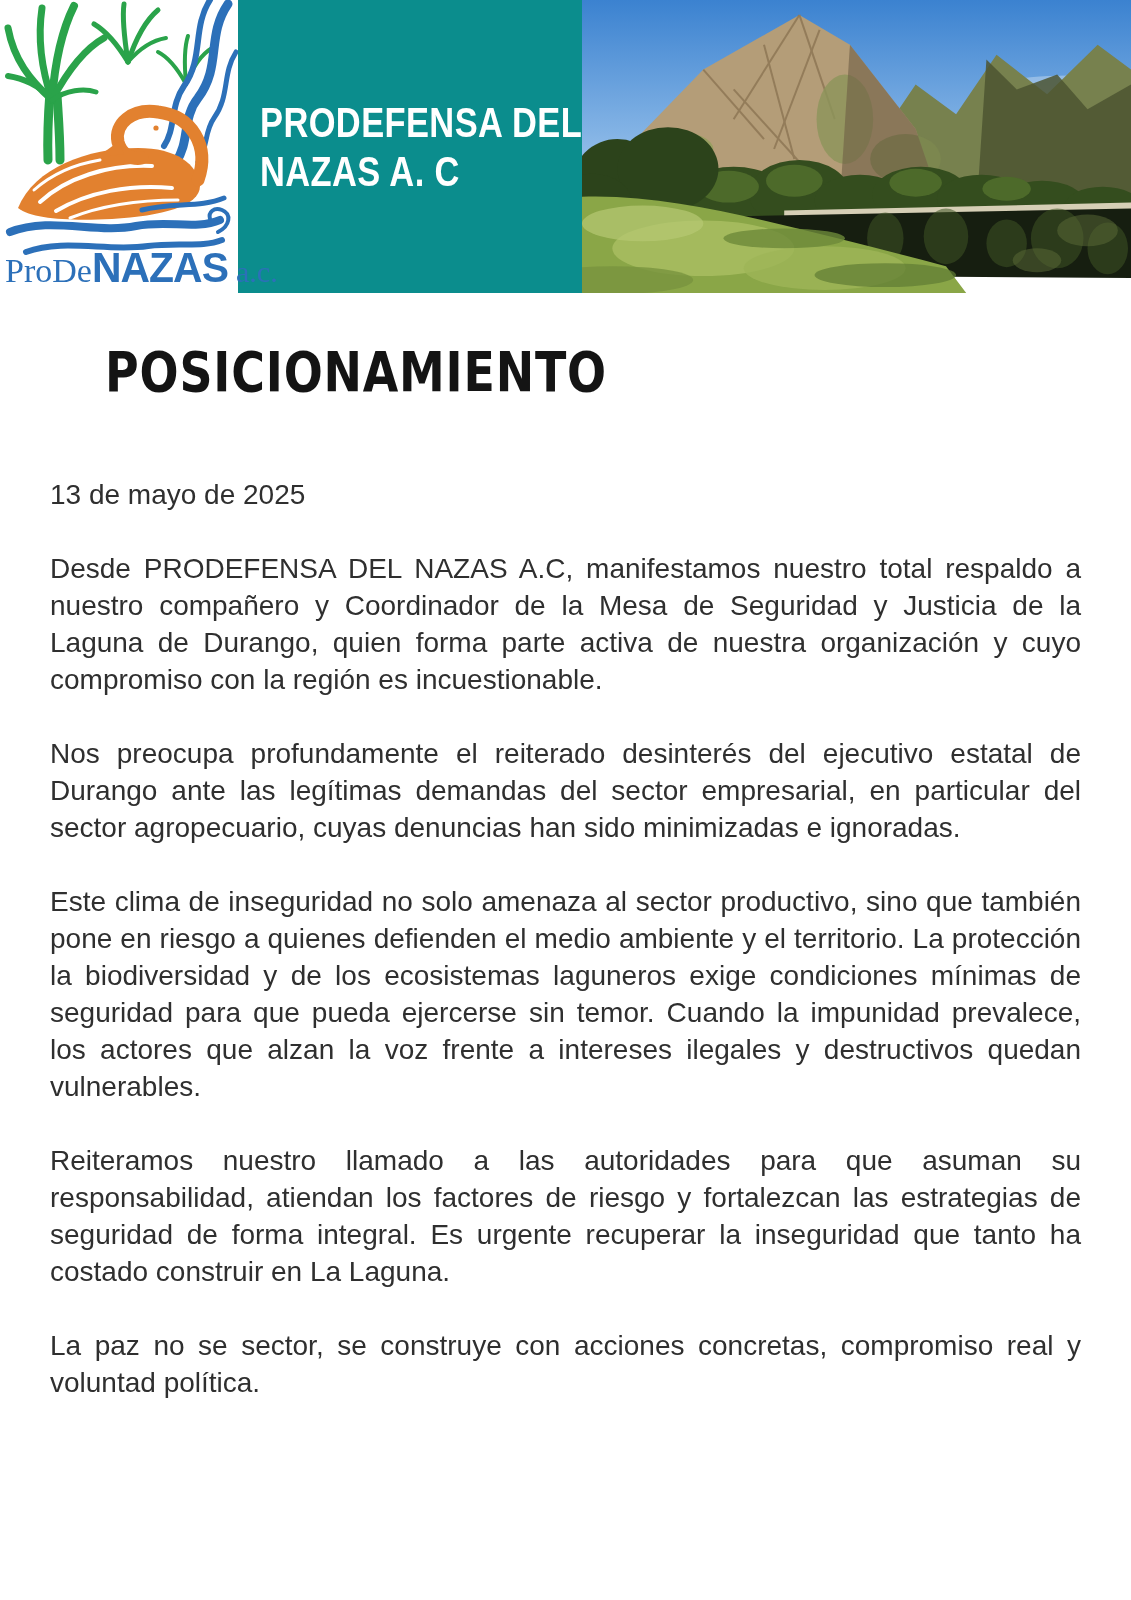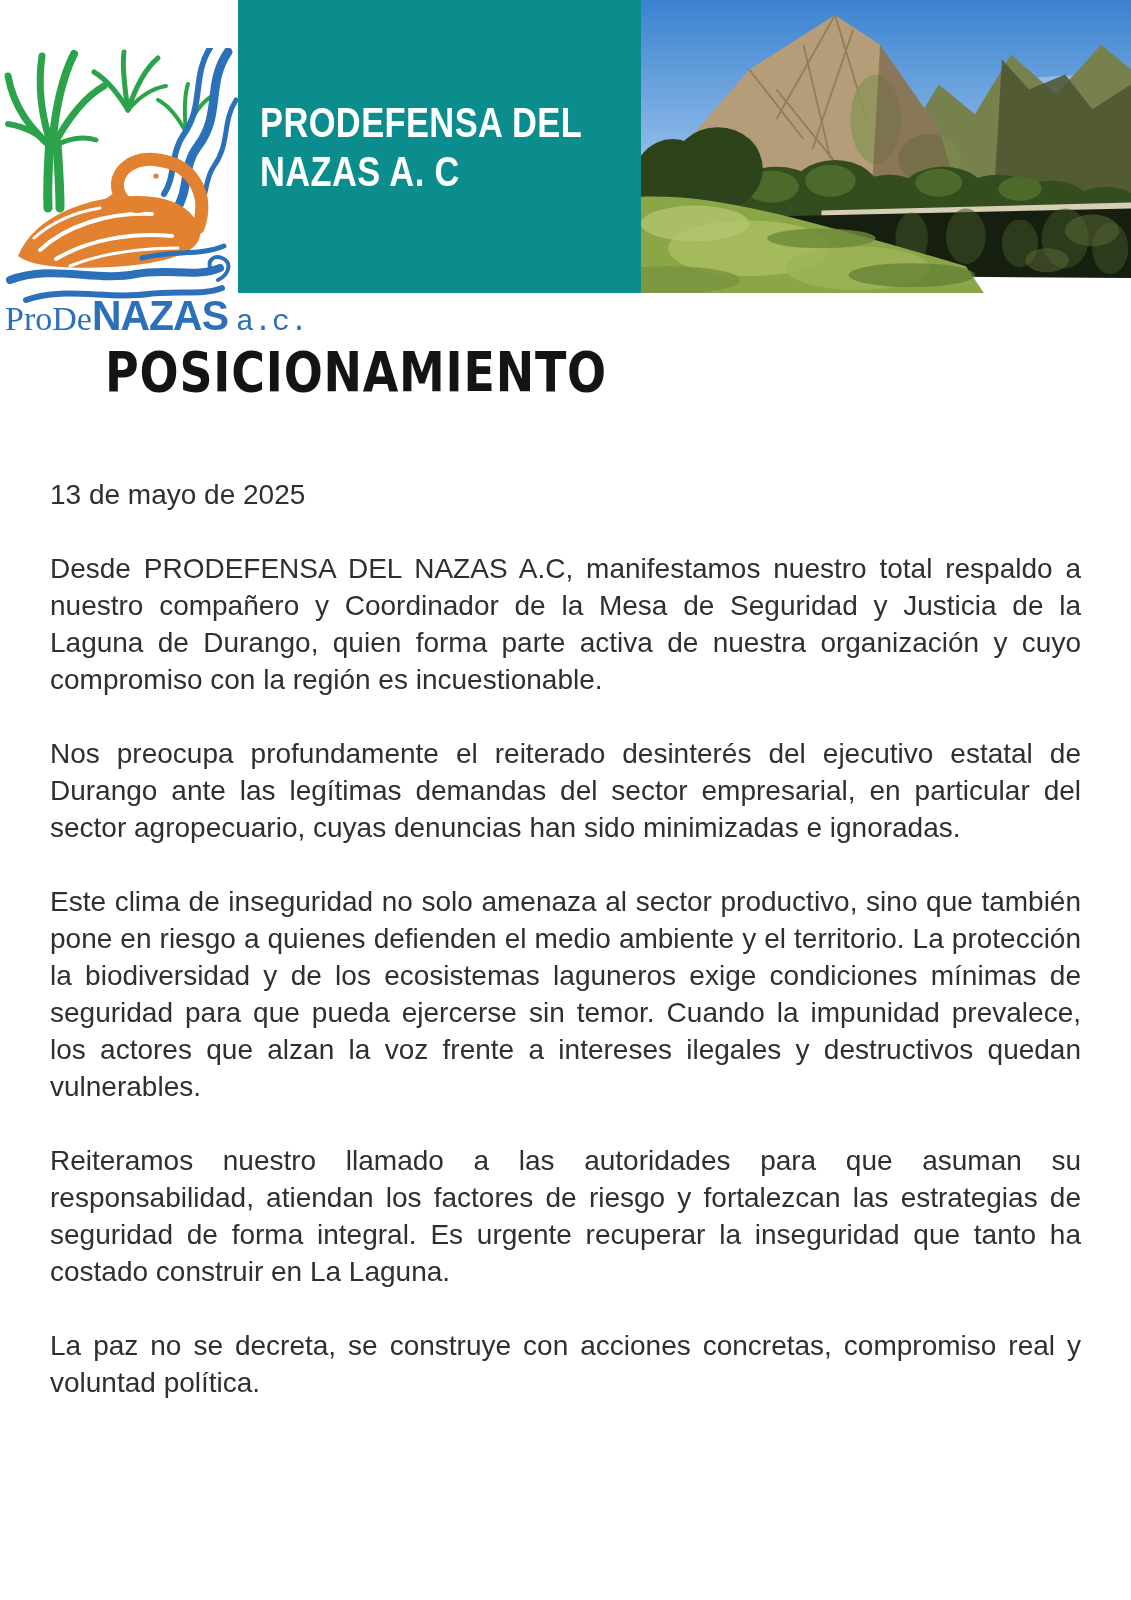--- a/index.html
+++ b/index.html
@@ -2,32 +2,32 @@
 <html><head>
 <meta charset="utf-8">
 <style>
   html,body{margin:0;padding:0;background:#fff;}
   .page{
     position:relative;width:1131px;height:1600px;overflow:hidden;background:#fff;
     font-family:"Liberation Sans",sans-serif;
   }
   
   .header{display:flex;height:293px;width:1131px;}
-  .logo-box{width:238px;height:293px;position:relative;background:#fff;flex:none;margin-top:48px;}
+  .logo-box{width:238px;height:293px;position:relative;background:#fff;flex:none;}
   .logo-art{position:absolute;left:0;top:0;width:238px;height:260px;}
   .logo-text{
     position:absolute;left:5px;bottom:4px;white-space:nowrap;
     display:flex;align-items:baseline;color:#2c70b9;line-height:1;
   }
   .logo-prode{font-family:"Liberation Serif",serif;font-size:34px;}
   .logo-nazas{font-family:"Liberation Sans",sans-serif;font-weight:bold;font-size:43px;
     display:inline-block;transform:scaleX(0.95);transform-origin:left bottom;letter-spacing:-1px;}
-  .logo-ac{font-family:Liberation Mono, monospace;font-size:30px;margin-left:1px;}
+  .logo-ac{font-family:Liberation Serif, serif;font-size:30px;margin-left:1px;}
   .banner{
-    width:403px;flex:none;background:#0b8d8d;color:#fff;
+    width:344px;flex:none;background:#0b8d8d;color:#fff;
     box-sizing:border-box;padding:98px 0 0 22px;overflow:hidden;
   }
   .banner-line{
     font-weight:bold;font-size:42px;line-height:49px;white-space:nowrap;
     transform:scaleX(0.82);transform-origin:left top;letter-spacing:0.5px;
   }
   .photo{flex:1;position:relative;overflow:hidden;}
   .photo svg{display:block;width:100%;height:100%;}
   
   .main{padding:0 50px;color:#2f2f2f;}
@@ -184,16 +184,16 @@
 
   <div class="main">
     <h1 class="title"><span class="squeeze">POSICIONAMIENTO</span></h1>
 
     <div class="date">13 de mayo de 2025</div>
 
     <p class="body-par">Desde PRODEFENSA DEL NAZAS A.C, manifestamos nuestro total respaldo a nuestro compañero y Coordinador de la Mesa de Seguridad y Justicia de la Laguna de Durango, quien forma parte activa de nuestra organización y cuyo compromiso con la región es incuestionable.</p>
     <p class="body-par">Nos preocupa profundamente el reiterado desinterés del ejecutivo estatal de Durango ante las legítimas demandas del sector empresarial, en particular del sector agropecuario, cuyas denuncias han sido minimizadas e ignoradas.</p>
     <p class="body-par">Este clima de inseguridad no solo amenaza al sector productivo, sino que también pone en riesgo a quienes defienden el medio ambiente y el territorio. La protección la biodiversidad y de los ecosistemas laguneros exige condiciones mínimas de seguridad para que pueda ejercerse sin temor. Cuando la impunidad prevalece, los actores que alzan la voz frente a intereses ilegales y destructivos quedan vulnerables.</p>
     <p class="body-par">Reiteramos nuestro llamado a las autoridades para que asuman su responsabilidad, atiendan los factores de riesgo y fortalezcan las estrategias de seguridad de forma integral. Es urgente recuperar la inseguridad que tanto ha costado construir en La Laguna.</p>
-    <p class="body-par">La paz no se decreta, se construye con acciones concretas, compromiso real y voluntad política.</p>
+    <p class="body-par">La paz no se sector, se construye con acciones concretas, compromiso real y voluntad política.</p>
   </div>
 
 </div>
 
 </body></html>

